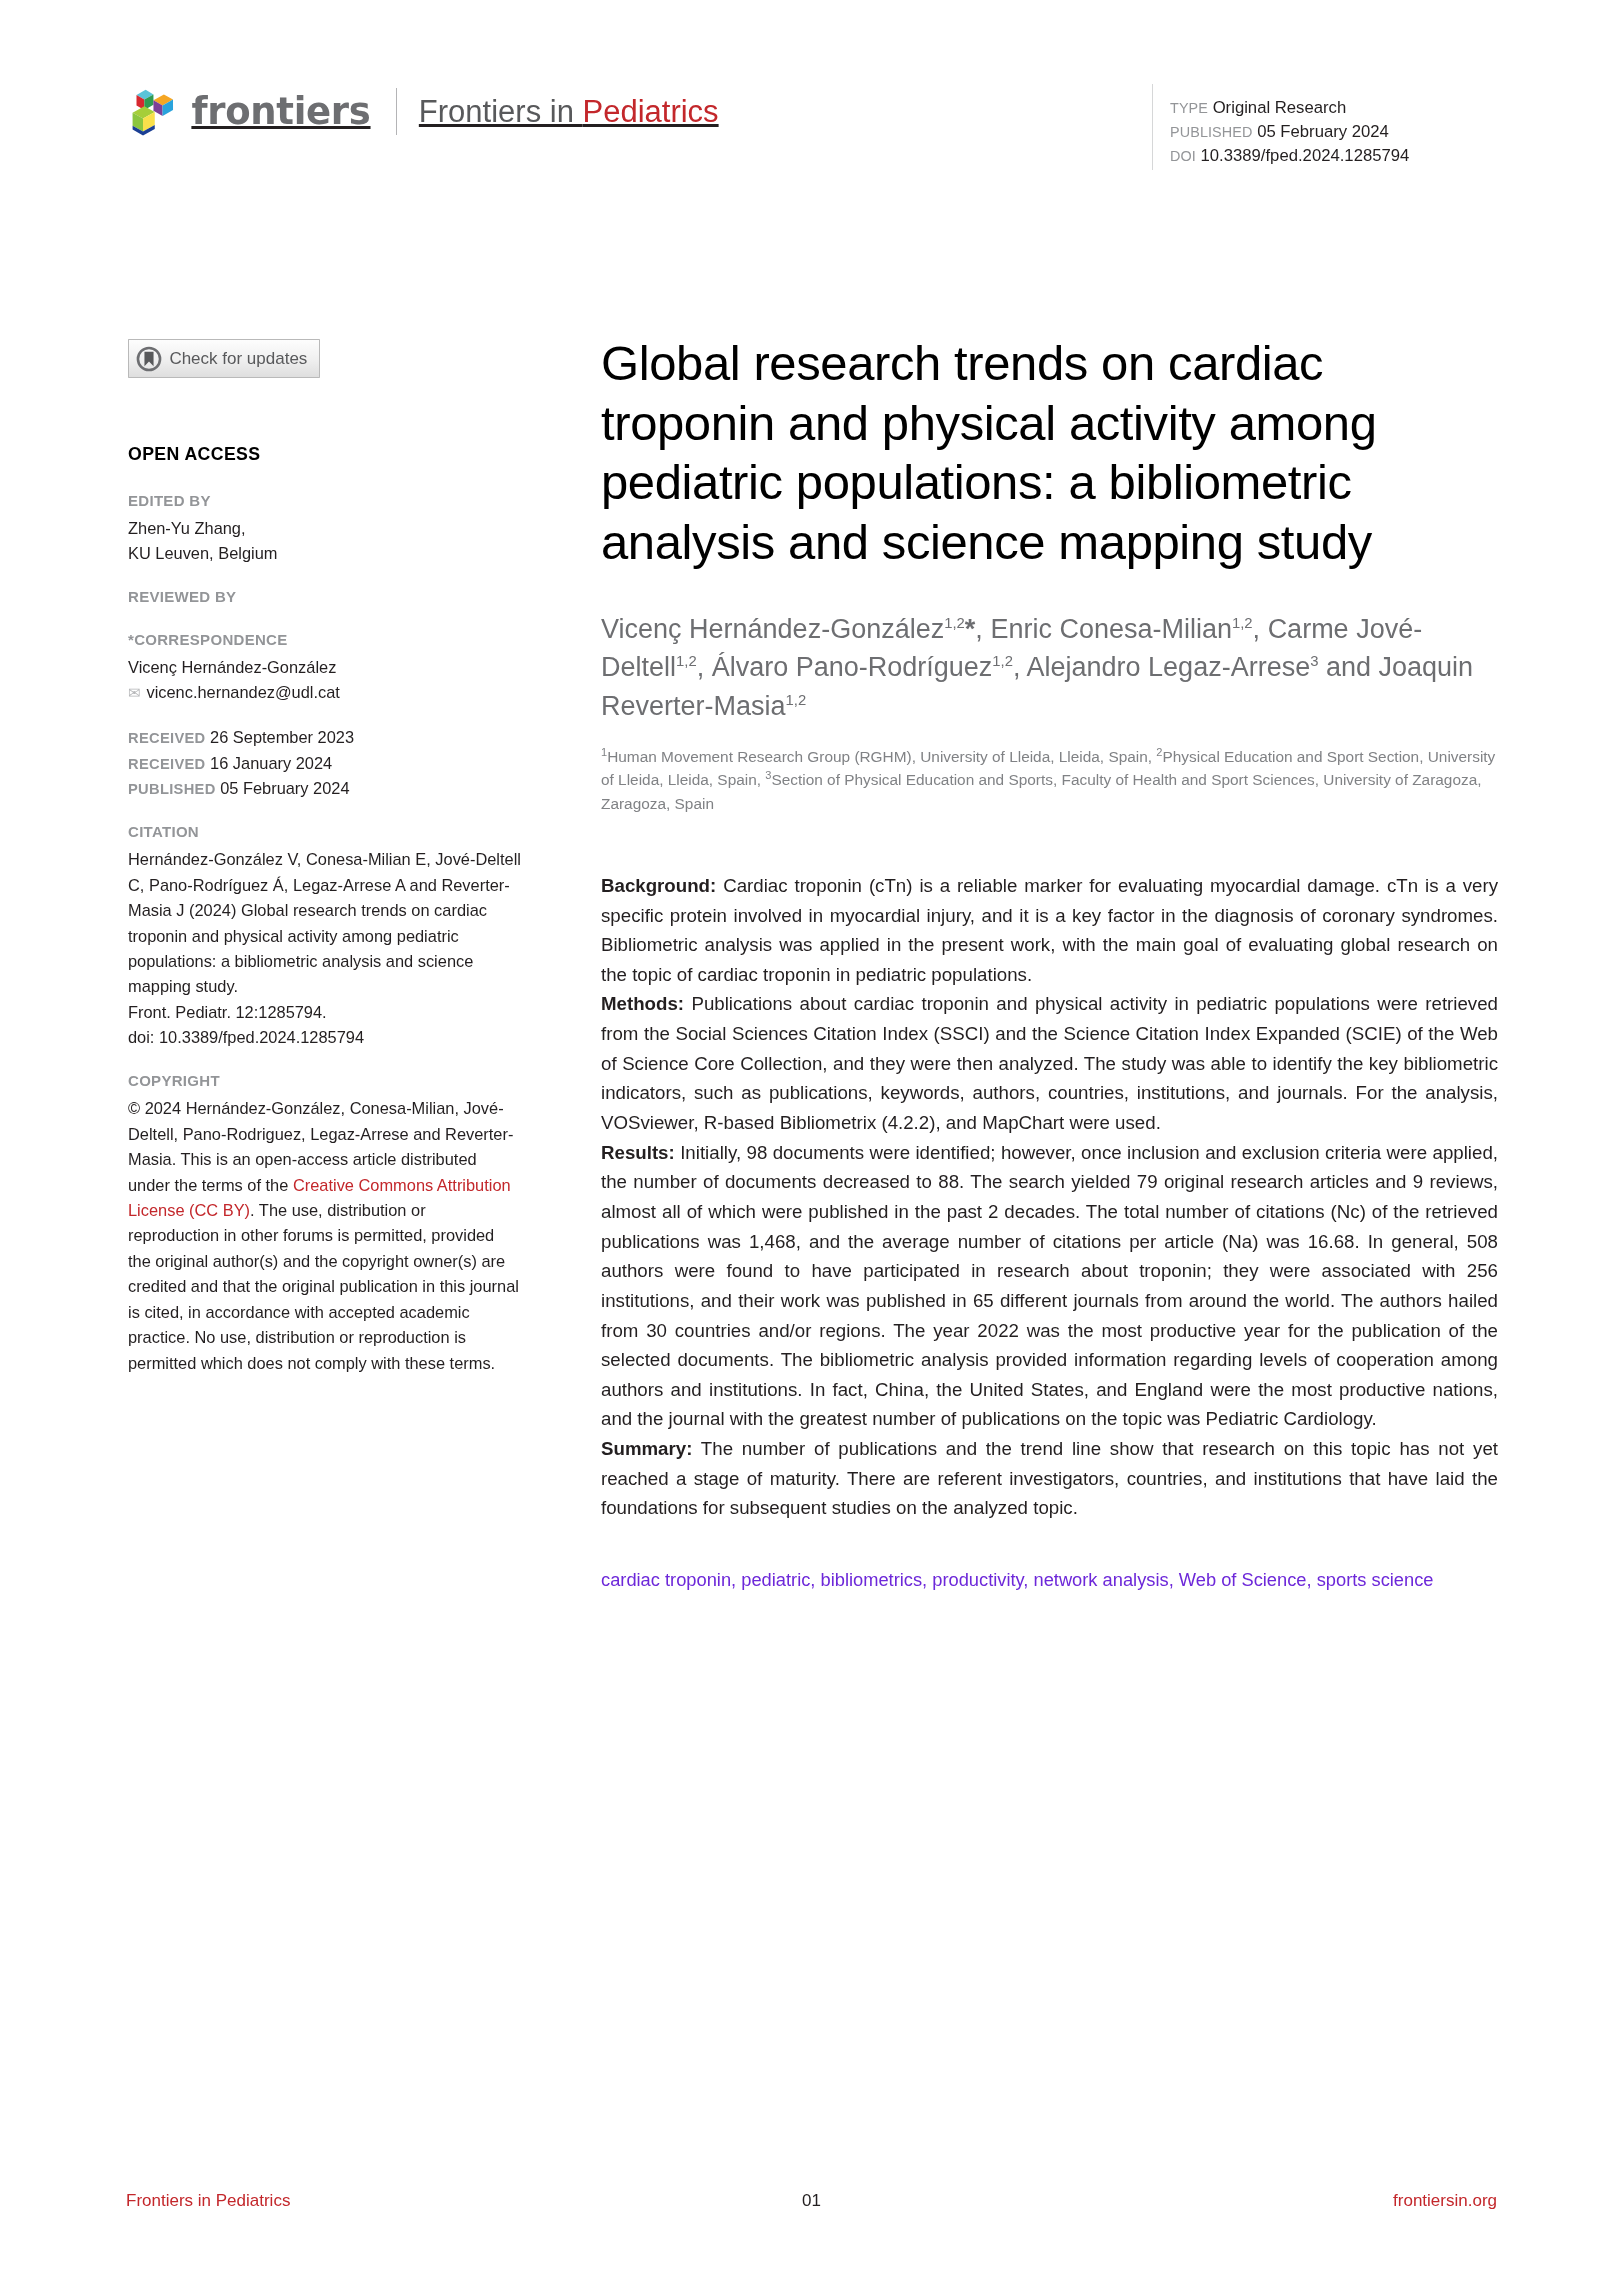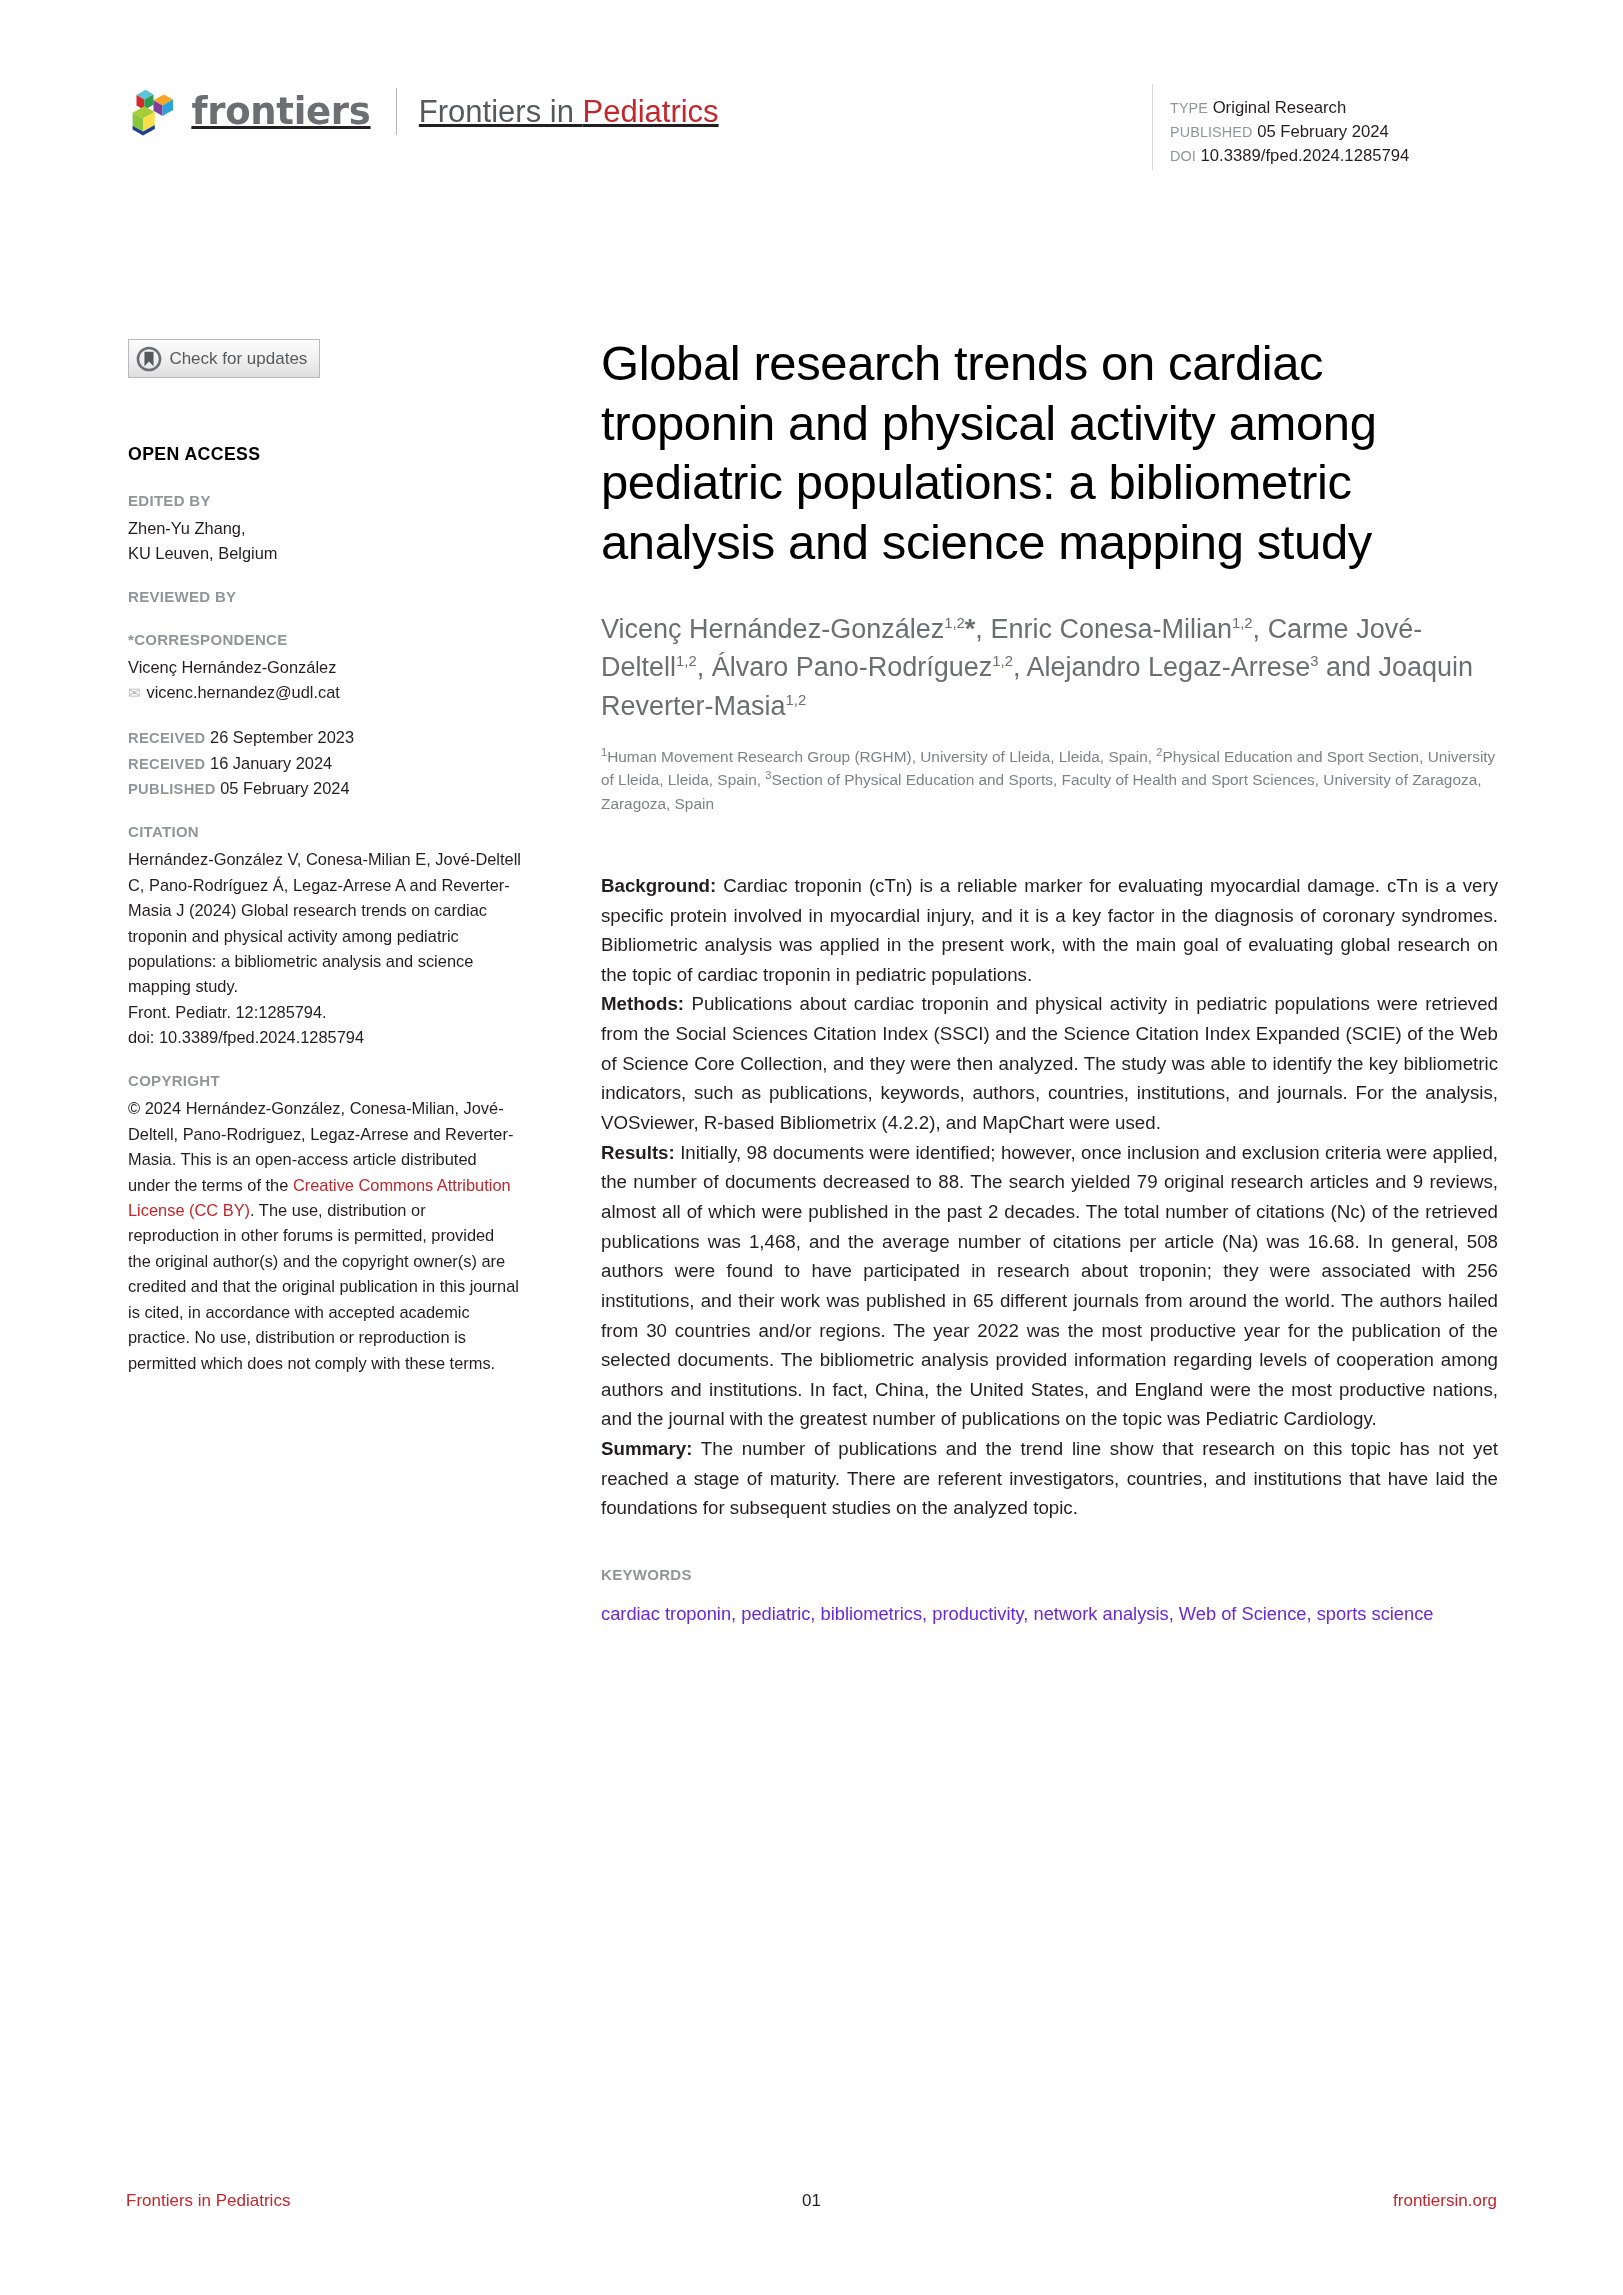--- a/index.html
+++ b/index.html
@@ -323,21 +323,20 @@
 
     <div class="affiliations"><sup>1</sup><span>Human Movement Research Group (RGHM), University of Lleida, Lleida, Spain, </span><sup>2</sup><span>Physical Education and Sport Section, University of Lleida, Lleida, Spain, </span><sup>3</sup><span>Section of Physical Education and Sports, Faculty of Health and Sport Sciences, University of Zaragoza, Zaragoza, Spain</span></div>
 
     <div class="abstract">
       <p><b>Background:</b><span> Cardiac troponin (cTn) is a reliable marker for evaluating myocardial damage. cTn is a very specific protein involved in myocardial injury, and it is a key factor in the diagnosis of coronary syndromes. Bibliometric analysis was applied in the present work, with the main goal of evaluating global research on the topic of cardiac troponin in pediatric populations.</span></p>
       <p><b>Methods:</b><span> Publications about cardiac troponin and physical activity in pediatric populations were retrieved from the Social Sciences Citation Index (SSCI) and the Science Citation Index Expanded (SCIE) of the Web of Science Core Collection, and they were then analyzed. The study was able to identify the key bibliometric indicators, such as publications, keywords, authors, countries, institutions, and journals. For the analysis, VOSviewer, R-based Bibliometrix (4.2.2), and MapChart were used.</span></p>
       <p><b>Results:</b><span> Initially, 98 documents were identified; however, once inclusion and exclusion criteria were applied, the number of documents decreased to 88. The search yielded 79 original research articles and 9 reviews, almost all of which were published in the past 2 decades. The total number of citations (Nc) of the retrieved publications was 1,468, and the average number of citations per article (Na) was 16.68. In general, 508 authors were found to have participated in research about troponin; they were associated with 256 institutions, and their work was published in 65 different journals from around the world. The authors hailed from 30 countries and/or regions. The year 2022 was the most productive year for the publication of the selected documents. The bibliometric analysis provided information regarding levels of cooperation among authors and institutions. In fact, China, the United States, and England were the most productive nations, and the journal with the greatest number of publications on the topic was Pediatric Cardiology.</span></p>
       <p><b>Summary:</b><span> The number of publications and the trend line show that research on this topic has not yet reached a stage of maturity. There are referent investigators, countries, and institutions that have laid the foundations for subsequent studies on the analyzed topic.</span></p>
     </div>
 
-    <div class="kw-label">KEYWORDS</div>
     <div class="kw-text">cardiac troponin, pediatric, bibliometrics, productivity, network analysis, Web of Science, sports science</div>
 
   </div>
 
   <div class="footer">
     <div class="footer-left">Frontiers in Pediatrics</div>
     <div class="footer-center">01</div>
     <div class="footer-right">frontiersin.org</div>
   </div>
 

